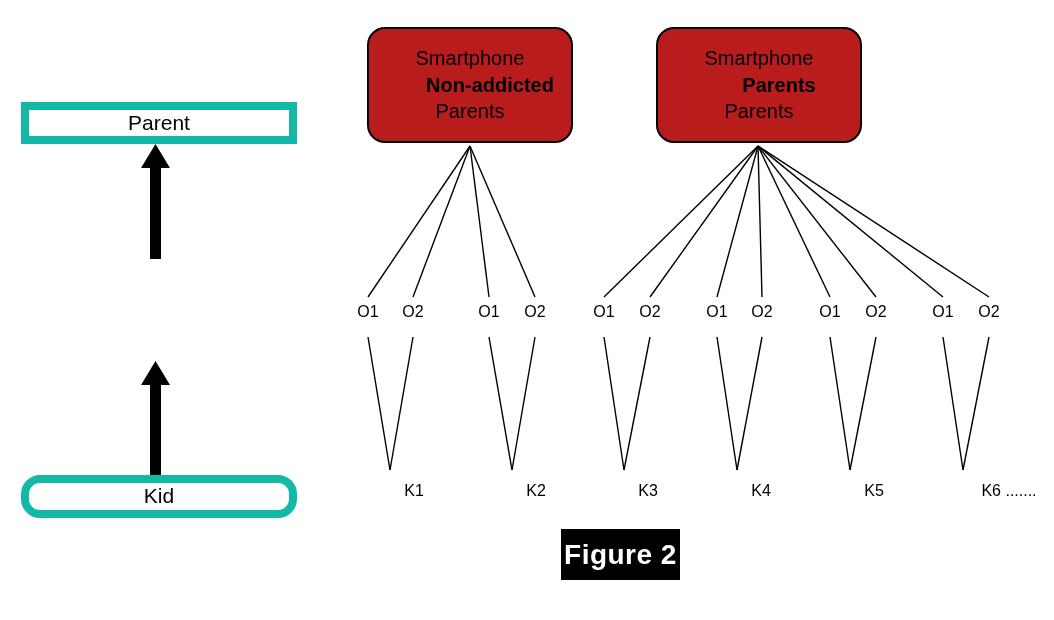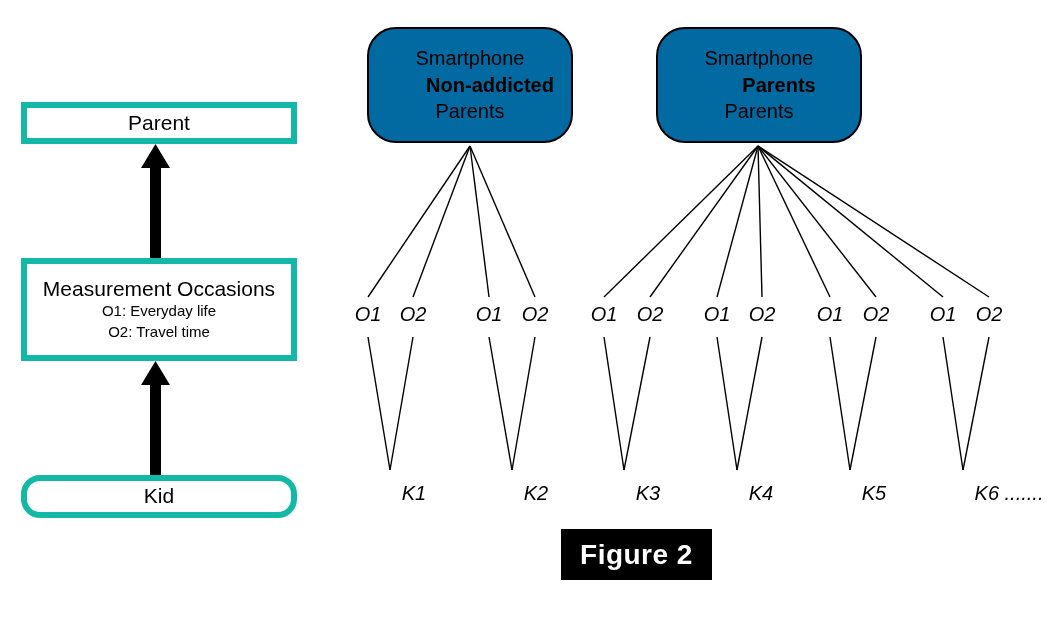--- a/index.html
+++ b/index.html
@@ -24,21 +24,21 @@
     top: 0;
     width: 1054px;
     height: 620px;
     pointer-events: none;
   }
 
   
   .lbox {
     position: absolute;
     box-sizing: border-box;
-    border: 6px solid #14b8a6;
+    border: 8px solid #14b8a6;
     background: #ffffff;
     display: flex;
     flex-direction: column;
     align-items: center;
     justify-content: center;
     text-align: center;
   }
   .lbox .title {
     font-size: 21px;
     line-height: 1.15;
@@ -52,54 +52,53 @@
 
   #box-parent { left: 21px; top: 102px; width: 276px; height: 42px; }
   #box-measurement { left: 21px; top: 258px; width: 276px; height: 103px; }
   #box-kid { left: 21px; top: 475px; width: 276px; height: 43px; border-radius: 19px; }
 
   
   .rbox {
     position: absolute;
     box-sizing: border-box;
     border: 2px solid #000000;
-    border-radius: 29px;
-    background: #0369a1;
+    border-radius: 18px;
+    background: #b91c1c;
     display: flex;
     flex-direction: column;
     align-items: center;
     justify-content: center;
     text-align: center;
     line-height: 1.32;
   }
   .rbox .l1, .rbox .l3 { font-size: 20px; }
   .rbox .l2 { font-size: 20px; font-weight: bold; margin-left: 40px; }
 
   #group-nonaddicted { left: 367px; top: 27px; width: 206px; height: 116px; }
   #group-addicted    { left: 656px; top: 27px; width: 206px; height: 116px; }
 
   
   .olabel, .klabel {
     position: absolute;
-    font-size: 20px;
+    font-size: 16px;
     line-height: 1;
     white-space: nowrap;
     text-align: center;
     transform: translateX(-50%);
-    font-style: italic;
   }
   .olabel { top: 304px; }
   .klabel { top: 483px; margin-left: 24px; }
 
   
   #figure-caption {
     position: absolute;
     left: 561px;
     top: 529px;
-    width: 151px;
+    width: 119px;
     height: 51px;
     background: #000000;
     color: #ffffff;
     font-size: 28px;
     font-weight: bold;
     display: flex;
     align-items: center;
     justify-content: center;
     letter-spacing: 0.5px;
   }
@@ -156,25 +155,20 @@
 
       <line x1="943" y1="337" x2="963" y2="470"></line>
       <line x1="989" y1="337" x2="963" y2="470"></line>
     </g>
   </svg>
 
   <div class="lbox" id="box-parent">
     <div class="title">Parent</div>
   </div>
 
-  <div class="lbox" id="box-measurement">
-    <div class="title">Measurement Occasions</div>
-    <div class="sub">O1: Everyday life</div>
-    <div class="sub">O2: Travel time</div>
-  </div>
 
   <div class="lbox" id="box-kid">
     <div class="title">Kid</div>
   </div>
 
   <div class="rbox" id="group-nonaddicted">
     <div class="l1">Smartphone</div>
     <div class="l2">Non-addicted</div>
     <div class="l3">Parents</div>
   </div>

